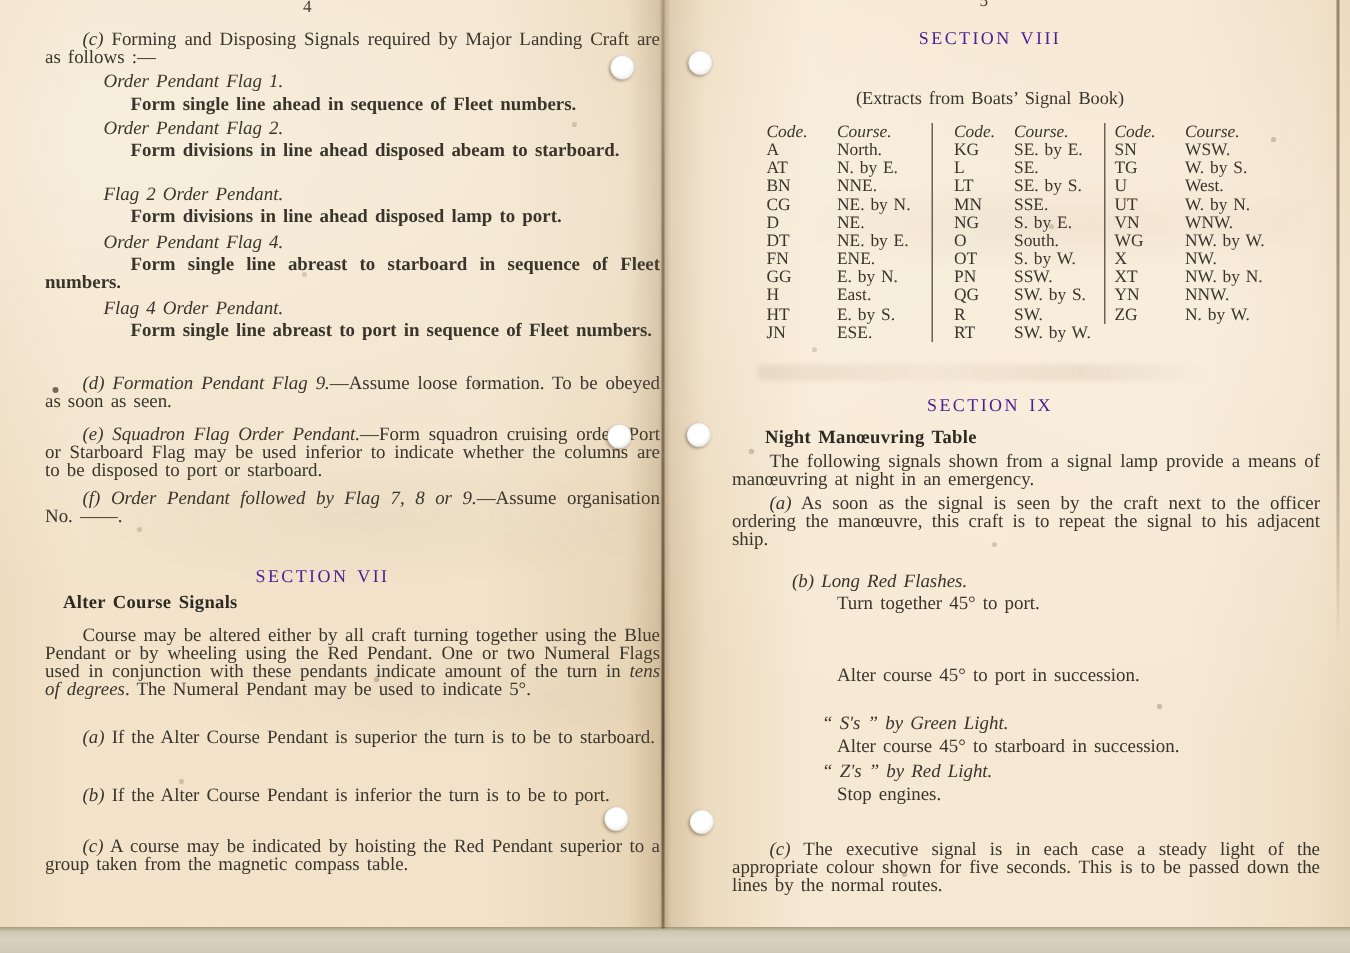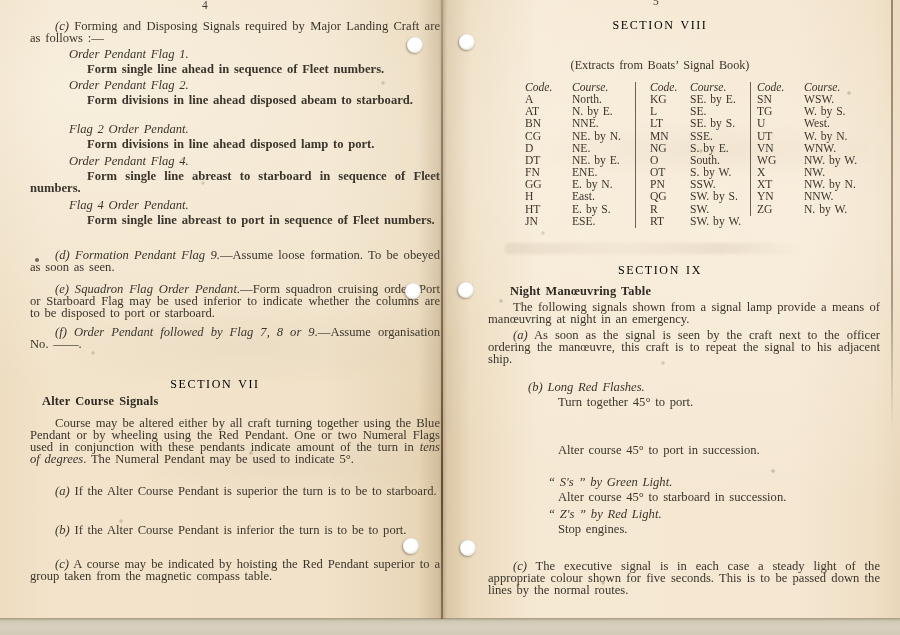--- a/index.html
+++ b/index.html
@@ -43,28 +43,28 @@
   .page-left  { left:30px;  width:410px; height:619px; }
   .page-right { left:488px; width:392px; height:619px; }
   .blk { position:absolute; left:0; width:100%; margin:0; }
   .i { font-style:italic; }
   .hang { text-indent:25px; text-align:justify; }
   .pageno { position:absolute; font-size:11.5px; color:#433d32; }
 
   .iname { margin:0 0 3px 39px; font-style:italic; }
   .idesc { margin:0; text-indent:57px; text-align:justify;font-weight:bold; }
 
-  .sech { text-align:center; letter-spacing:1.6px; font-size:12px; color:#000000; }
+  .sech { text-align:center; letter-spacing:1.6px; font-size:12px; color:#4c1d95; }
   .page-left .sech { width:370px; }
   .page-right .cent { width:344px; text-align:center; }
   .subh { font-weight:bold; font-size:12.4px; letter-spacing:.2px; color:#2e2a23; }
   .t8 { font-style:italic; font-size:12.4px; }
   .st8 { font-size:12.2px; }
 
-  .ctable { position:absolute; top:82px; left:18px; width:392px; height:150px; font-size:11.6px; line-height:12.15px; word-spacing:1px; }
+  .ctable { position:absolute; top:82px; left:4px; width:392px; height:150px; font-size:11.6px; line-height:12.15px; word-spacing:1px; }
   .tgroup { position:absolute; top:0; }
   .g1 { left:0;     width:129px; }
   .g2 { left:129px; width:115px; border-left:1px solid rgba(60,52,40,.75); }
   .g3 { left:244px; width:148px; border-left:1px solid rgba(60,52,40,.75); }
   .trow { white-space:nowrap; }
   .tcode { display:inline-block; }
   .g1 .tcode { margin-left:19px; width:47px; }
   .g2 .tcode { margin-left:14px; width:40px; }
   .g3 .tcode { margin-left:6px;  width:47px; }
 

